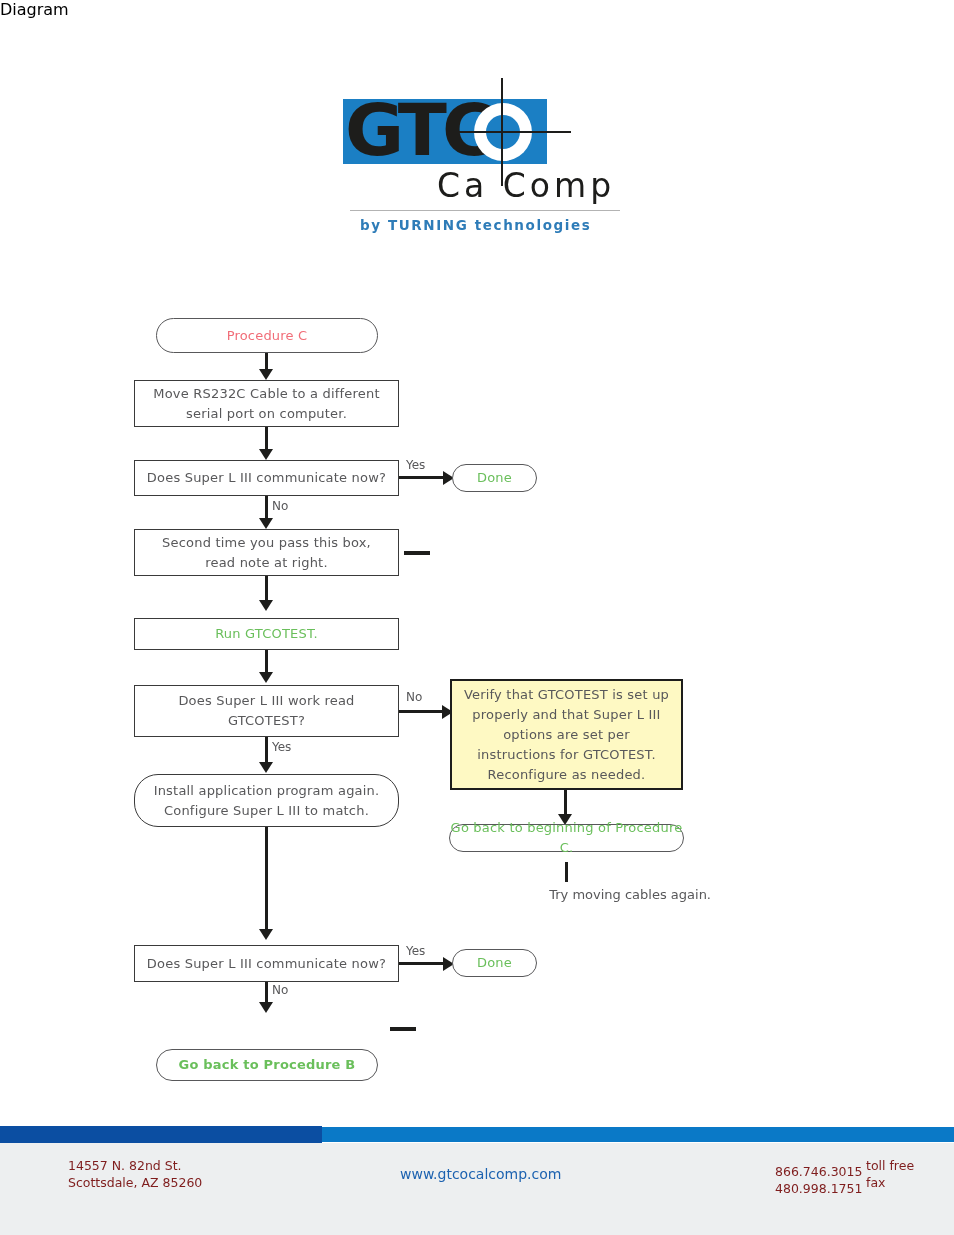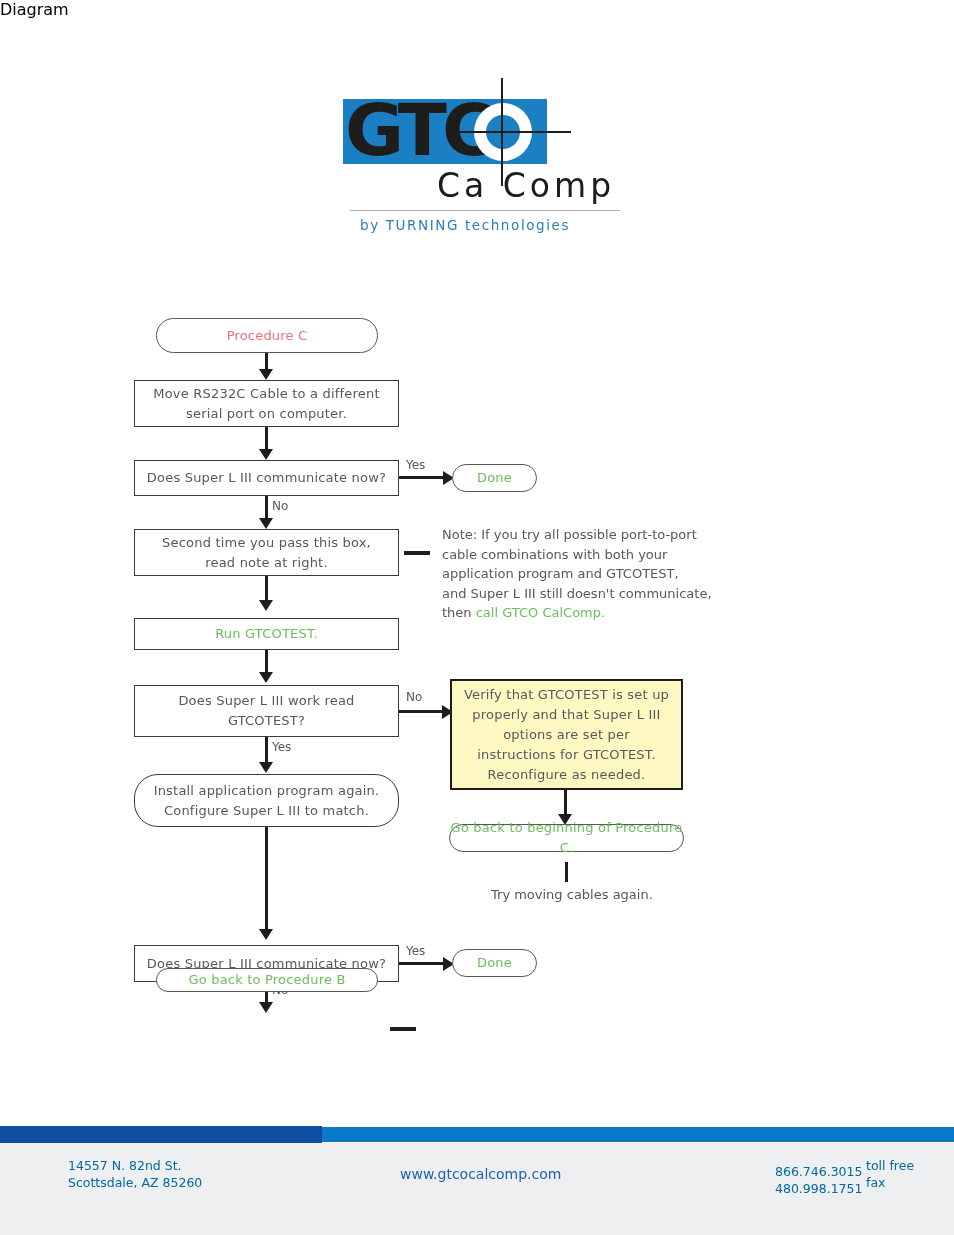--- a/index.html
+++ b/index.html
@@ -94,20 +94,21 @@
     background: #b3b3b3;
   }
   #logo-tagline {
     position: absolute;
     left: 17px;
     top: 139px;
     font-family: "DejaVu Sans", sans-serif;
     font-size: 13.5px;
     letter-spacing: 1.6px;
     color: #2E7CB8;
+    font-weight: bold;
   }
 
   
   #flow {
     position: absolute;
     left: 0;
     top: 0;
     width: 954px;
     height: 1100px;
   }
@@ -208,21 +209,21 @@
     top: 1143px;
     width: 954px;
     height: 92px;
     background: #EDEFF0;
   }
   .footer-text {
     position: absolute;
     font-family: "DejaVu Sans", sans-serif;
     font-size: 12.5px;
     line-height: 17px;
-    color: #0369a1;
+    color: #7f1d1d;
     white-space: pre-line;
   }
   #footer-address { left: 68px; top: 1157px; }
   #footer-url {
     left: 400px; top: 1166px;
     color: #1C62B0;
     font-size: 14px;
   }
   #footer-phones { left: 775px; top: 1163px; text-align: right; }
   #footer-phone-labels { left: 866px; top: 1157px; }
@@ -269,25 +270,20 @@
 
   <div class="vline" style="left:265px; top:496px; height:29px;"></div>
   <div class="arrow-down" style="left:259px; top:518px;"></div>
   <div class="edge-label" style="left:272px; top:499px;">No</div>
 
   <div class="node rect" style="left: 134px; top: 529px; width: 265px; height: 47px; white-space: pre-line;">Second time you pass this box,
 read note at right.</div>
 
   <div class="dash" style="left:404px; top:551px; width:26px;"></div>
 
-  <div class="note" style="left:442px; top:525px; width:300px;"><span>Note:  If you try all possible port-to-port
-cable combinations with both your
-application program and GTCOTEST,
-and Super L III still doesn't communicate,
-then </span><span class="green">call GTCO CalComp.</span></div>
 
   <div class="vline" style="left:265px; top:576px; height:30px;"></div>
   <div class="arrow-down" style="left:259px; top:600px;"></div>
 
   <div class="node rect green" style="left:134px; top:618px; width:265px; height:32px;">Run GTCOTEST.</div>
 
   <div class="vline" style="left:265px; top:650px; height:28px;"></div>
   <div class="arrow-down" style="left:259px; top:672px;"></div>
 
   <div class="node rect" style="left: 134px; top: 685px; width: 265px; height: 52px; white-space: pre-line;">Does Super L III work read
@@ -303,21 +299,21 @@
 instructions for GTCOTEST.
 Reconfigure as needed.</div>
 
   <div class="vline" style="left:564px; top:790px; height:32px;"></div>
   <div class="arrow-down" style="left:558px; top:814px;"></div>
 
   <div class="node pill green" style="left:449px; top:824px; width:235px; height:28px;">Go back to beginning of Procedure C.</div>
 
   <div class="vline" style="left:565px; top:862px; height:20px;"></div>
 
-  <div class="note" style="left:491px; top:885px; width:220px; text-align:left;">Try moving cables again.</div>
+  <div class="note" style="left:491px; top:885px; width:220px; text-align:right;">Try moving cables again.</div>
 
   <div class="vline" style="left:265px; top:737px; height:33px;"></div>
   <div class="arrow-down" style="left:259px; top:762px;"></div>
   <div class="edge-label" style="left:272px; top:740px;">Yes</div>
 
   <div class="node rect" style="left: 134px; top: 774px; width: 265px; height: 53px; white-space: pre-line; border-radius: 24px;">Install application program again.
 Configure Super L III to match.</div>
 
   <div class="vline" style="left:265px; top:827px; height:108px;"></div>
   <div class="arrow-down" style="left:259px; top:929px;"></div>
@@ -327,21 +323,21 @@
   <div class="hline" style="left:399px; top:962px; width:48px;"></div>
   <div class="arrow-right" style="left:443px; top:957px;"></div>
   <div class="edge-label" style="left:406px; top:944px;">Yes</div>
 
   <div class="node pill green" style="left:452px; top:949px; width:85px; height:28px;">Done</div>
 
   <div class="vline" style="left:265px; top:982px; height:26px;"></div>
   <div class="arrow-down" style="left:259px; top:1002px;"></div>
   <div class="edge-label" style="left:272px; top:983px;">No</div>
 
-  <div class="node pill green" style="left:156px; top:968px; width:222px; height:24px;">Go back to Procedure B</div>
+  <div class="node pill green" style="left:156px; top:1049px; width:222px; height:32px;font-weight:bold;">Go back to Procedure B</div>
 
   <div class="dash" style="left:390px; top:1027px; width:26px;"></div>
 
 </div>
 
 
 <div id="footer-bar-dark"></div>
 <div id="footer-bar-light"></div>
 <div id="footer-bg"></div>
 

